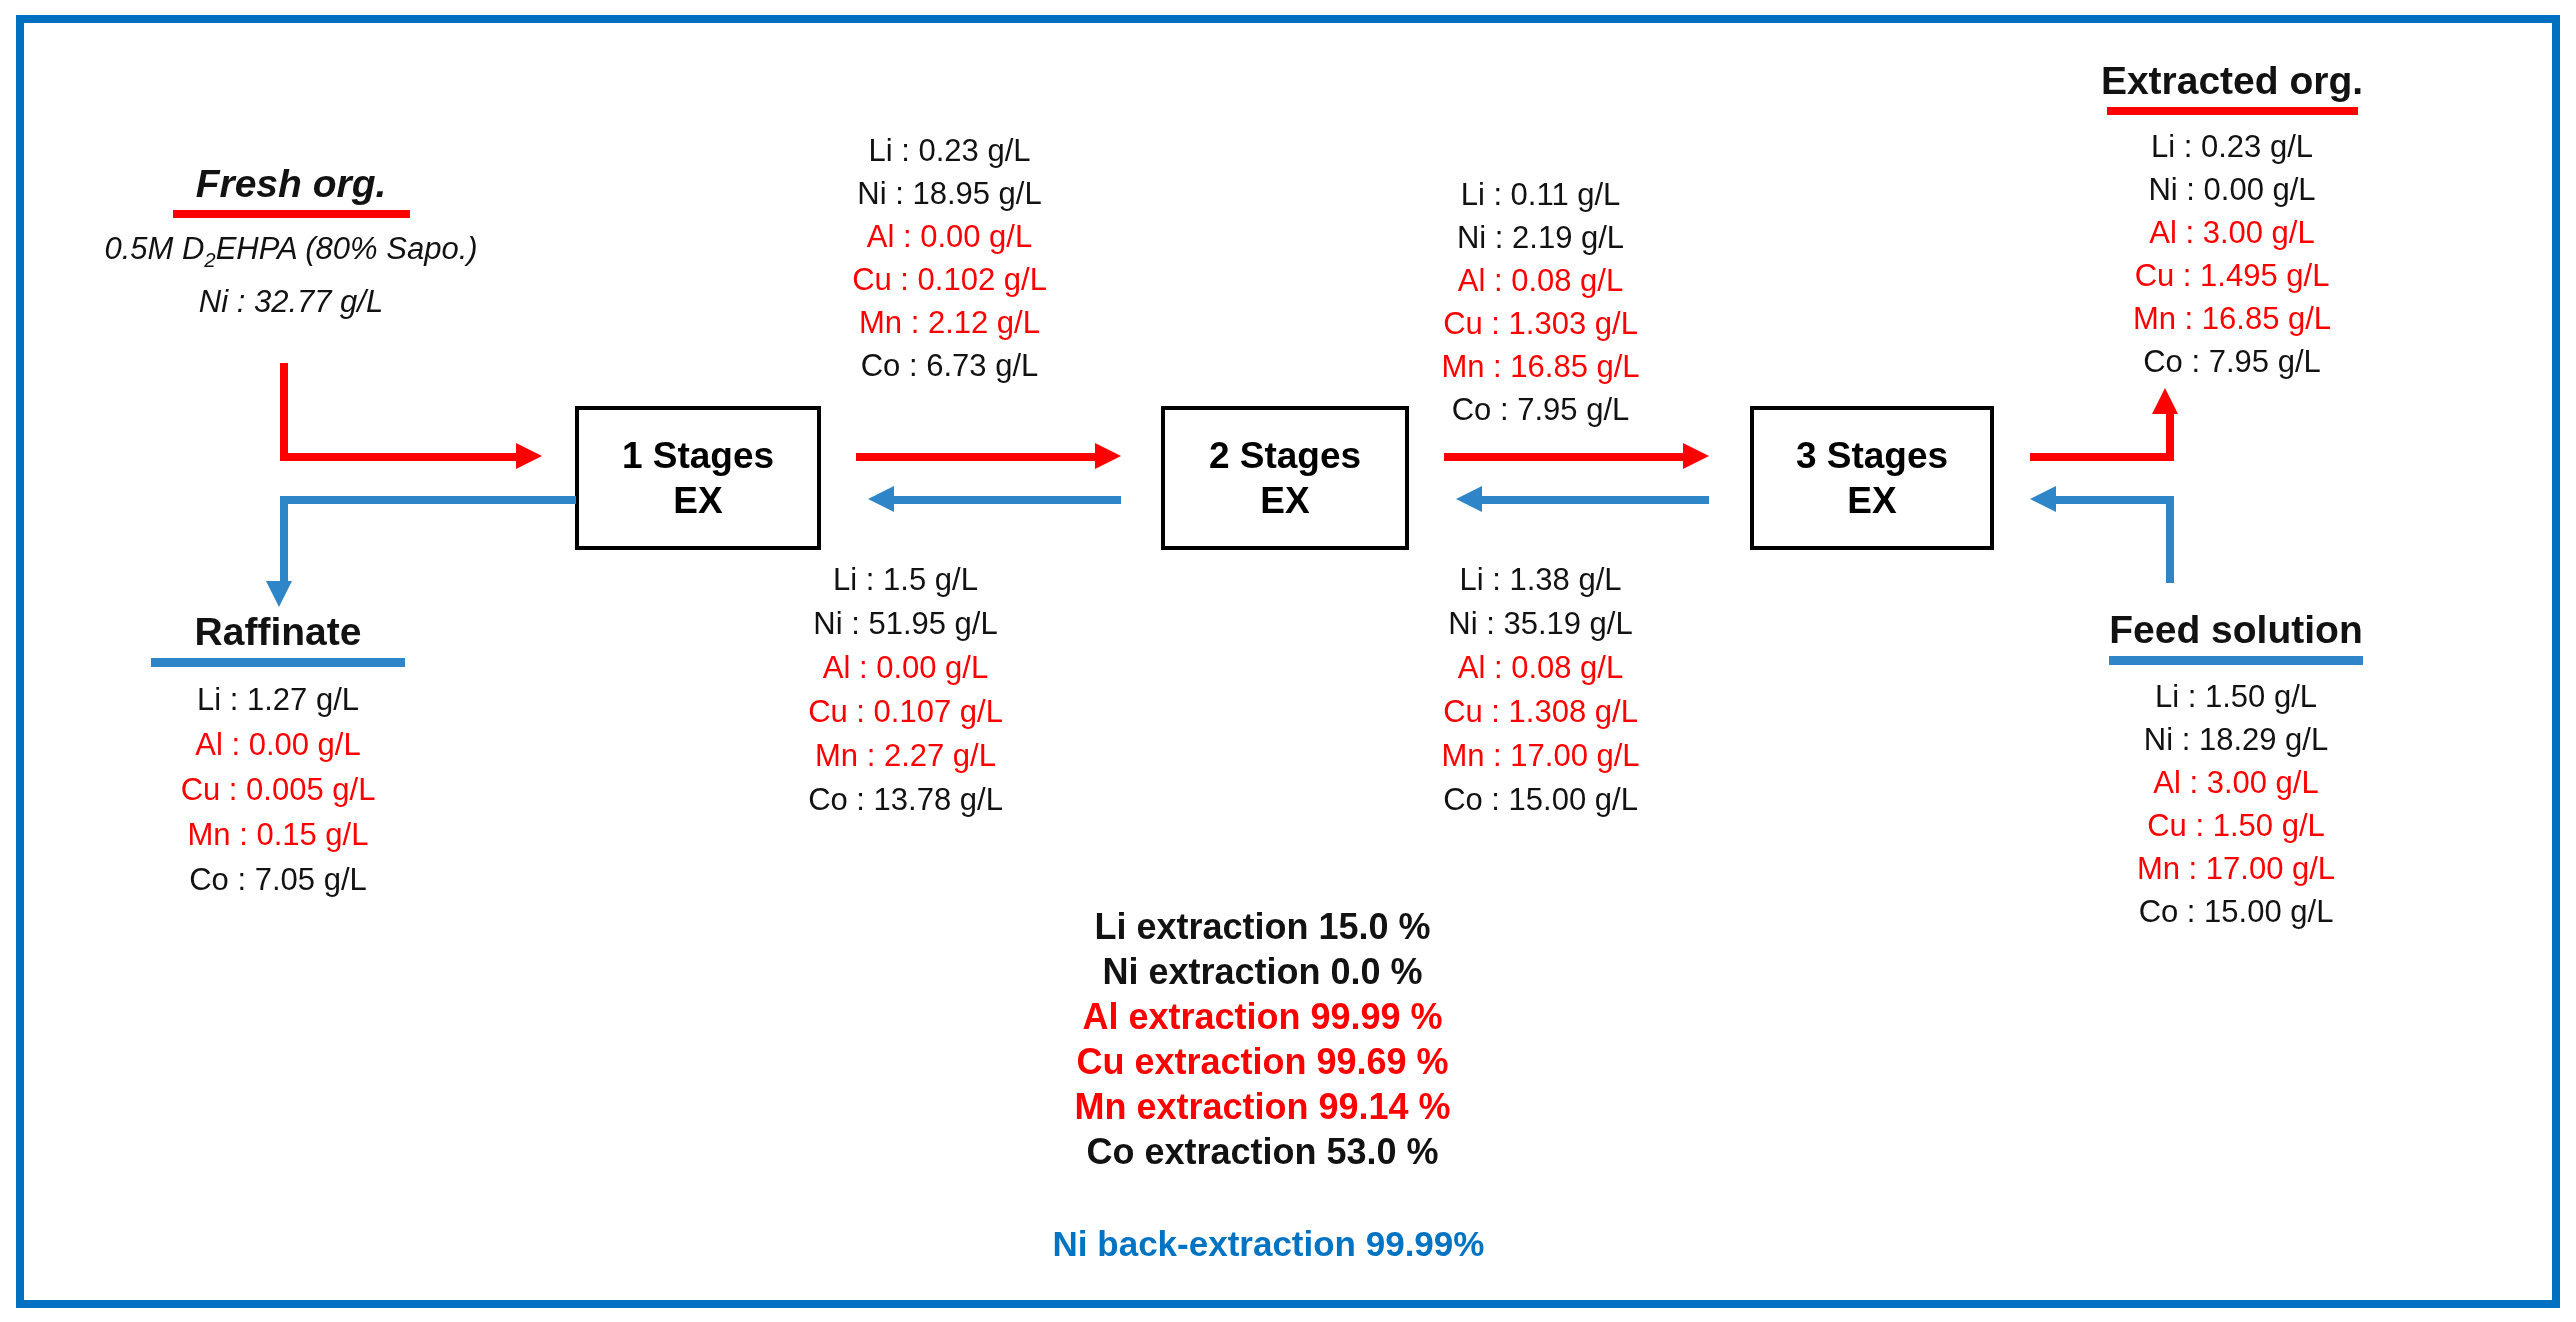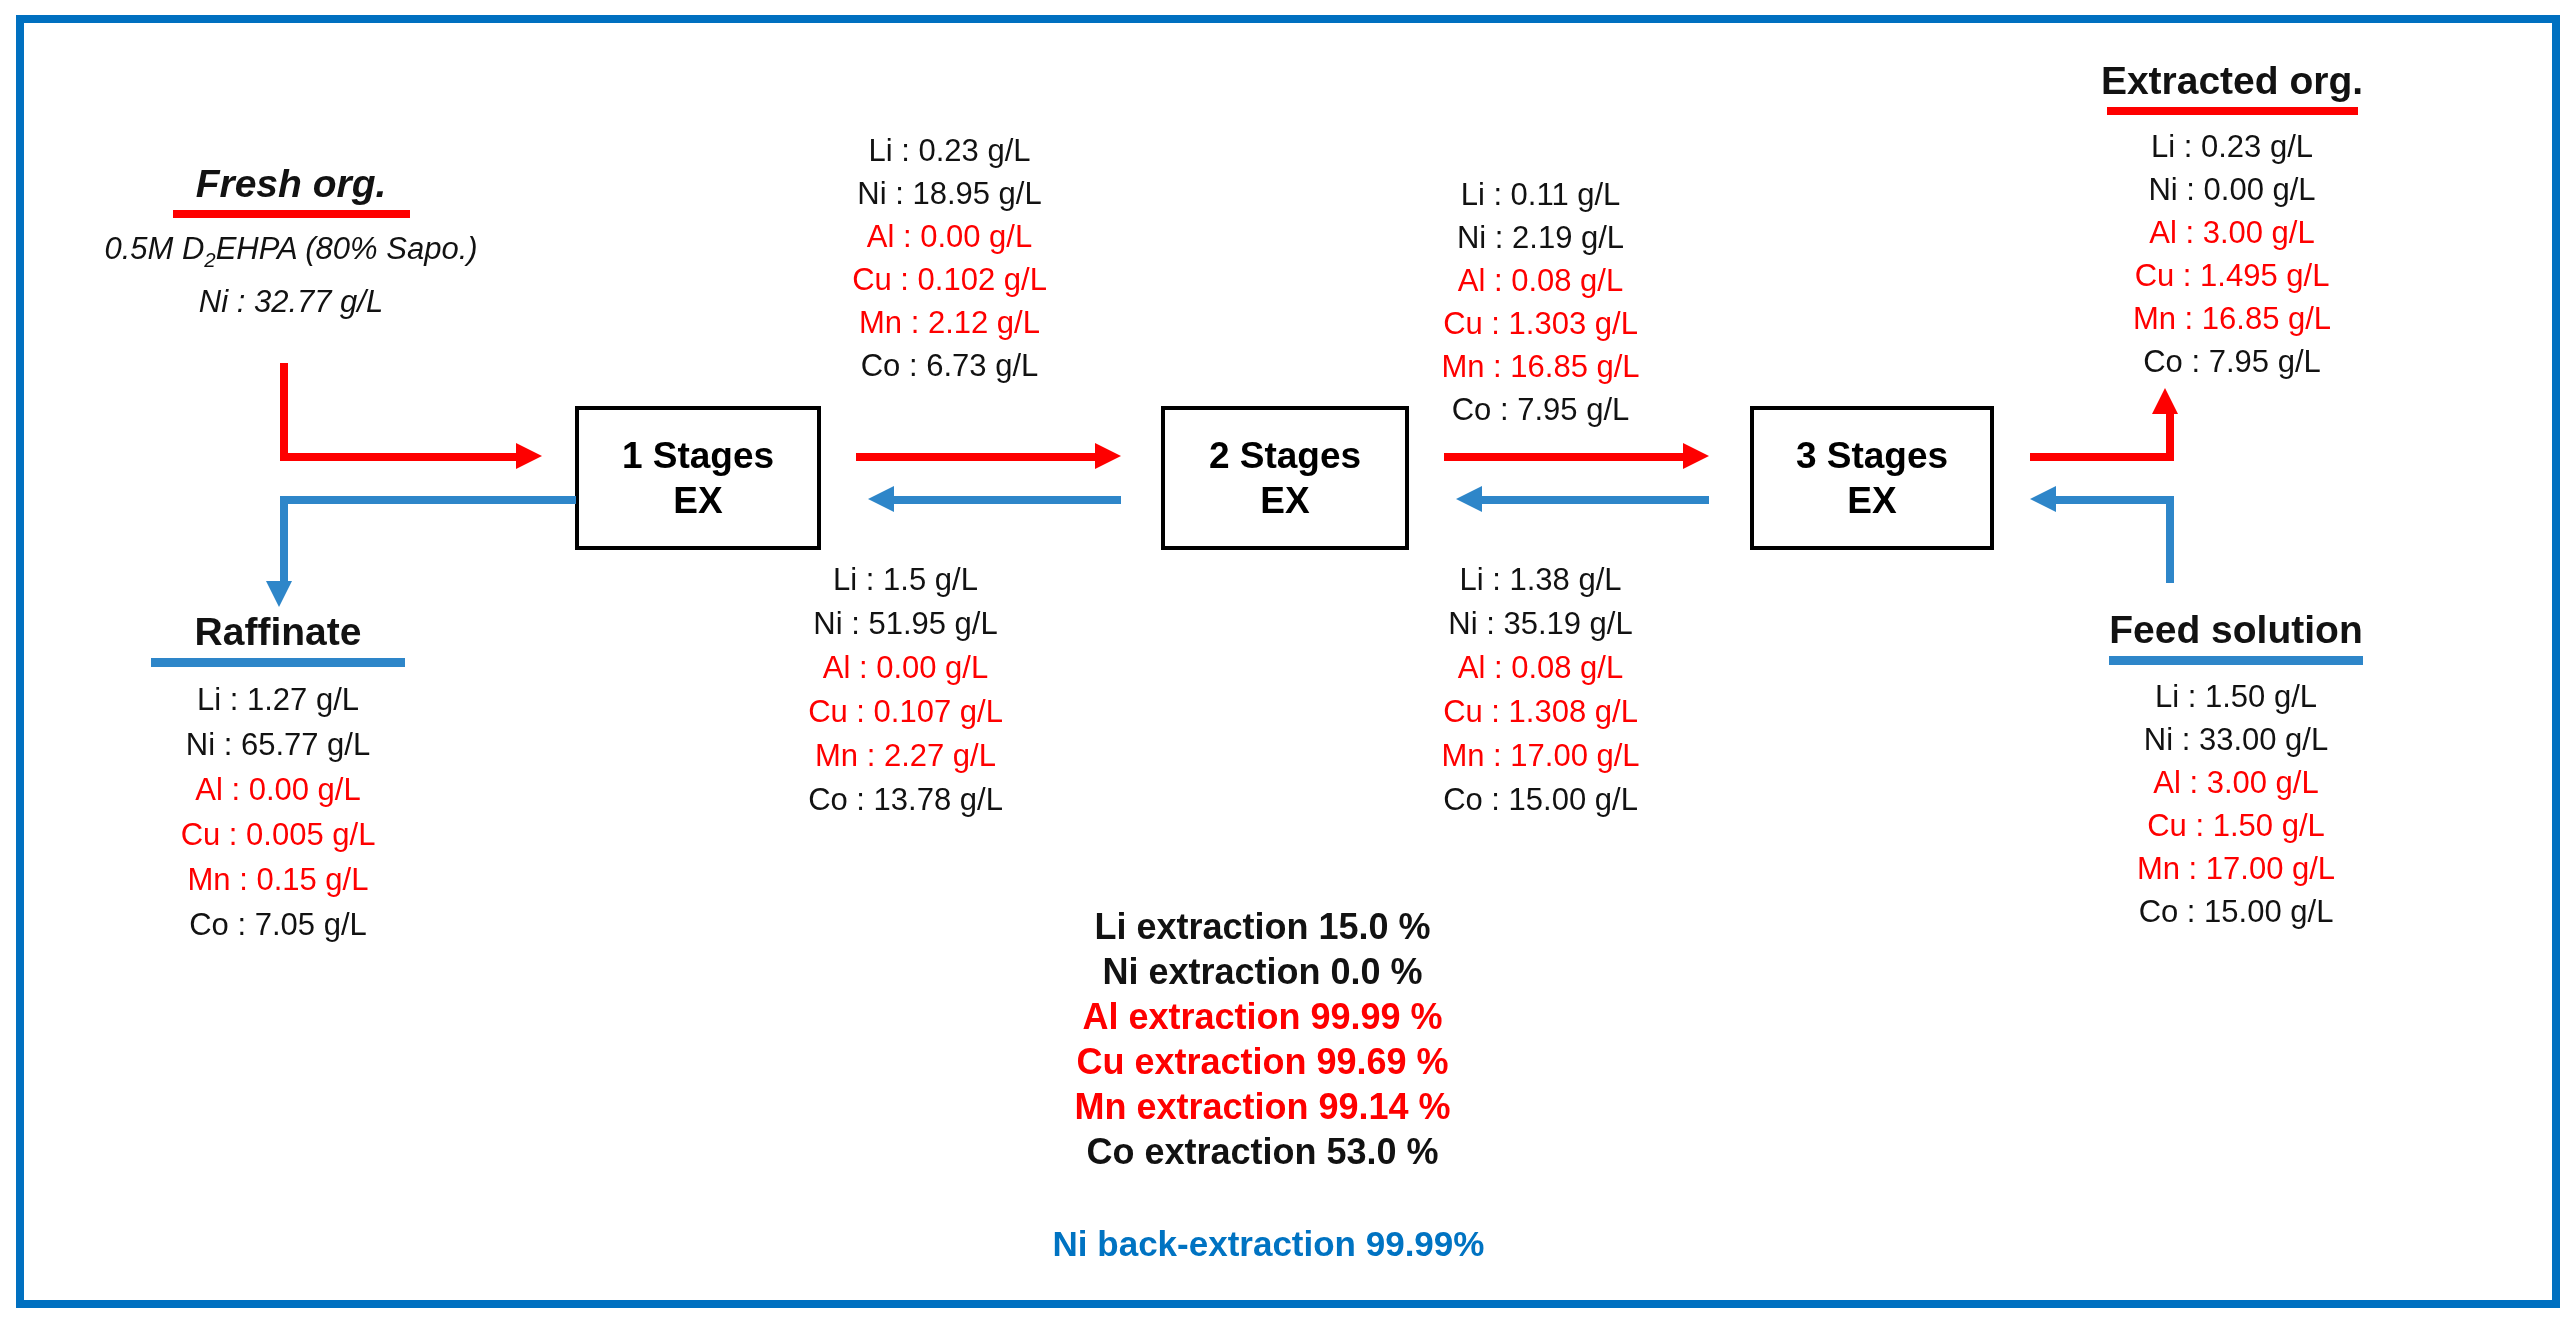--- a/index.html
+++ b/index.html
@@ -76,34 +76,33 @@
       <div class="vr">Mn : 16.85 g/L</div>
       <div class="vk">Co : 7.95 g/L</div>
     </div>
   </div>
 
   <div class="group" id="raffinate">
     <div class="title">Raffinate</div>
     <div class="rule blue" style="width:254px;"></div>
     <div class="vals lh66">
       <div class="vk">Li : 1.27 g/L</div>
-      <div class="vk">Ni : 65.77 g/L</div>
       <div class="vr">Al : 0.00 g/L</div>
       <div class="vr">Cu : 0.005 g/L</div>
       <div class="vr">Mn : 0.15 g/L</div>
       <div class="vk">Co : 7.05 g/L</div>
     </div>
   </div>
 
   <div class="group" id="feed-solution">
     <div class="title">Feed solution</div>
     <div class="rule blue" style="width:254px;"></div>
     <div class="vals">
       <div class="vk">Li : 1.50 g/L</div>
-      <div class="vk">Ni : 33.00 g/L</div>
+      <div class="vk">Ni : 18.29 g/L</div>
       <div class="vr">Al : 3.00 g/L</div>
       <div class="vr">Cu : 1.50 g/L</div>
       <div class="vr">Mn : 17.00 g/L</div>
       <div class="vk">Co : 15.00 g/L</div>
     </div>
   </div>
 
   <div class="group vals" id="stream-top-1">
     <div class="vk">Li : 0.23 g/L</div>
     <div class="vk">Ni : 18.95 g/L</div>

